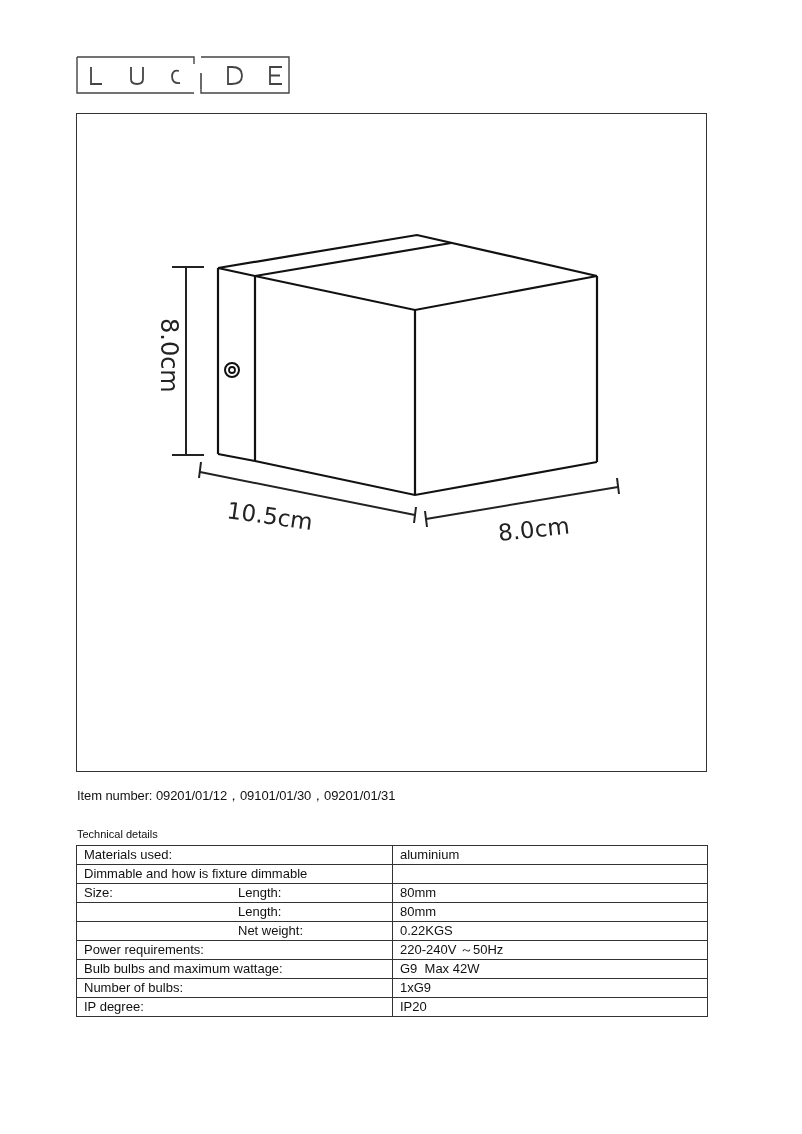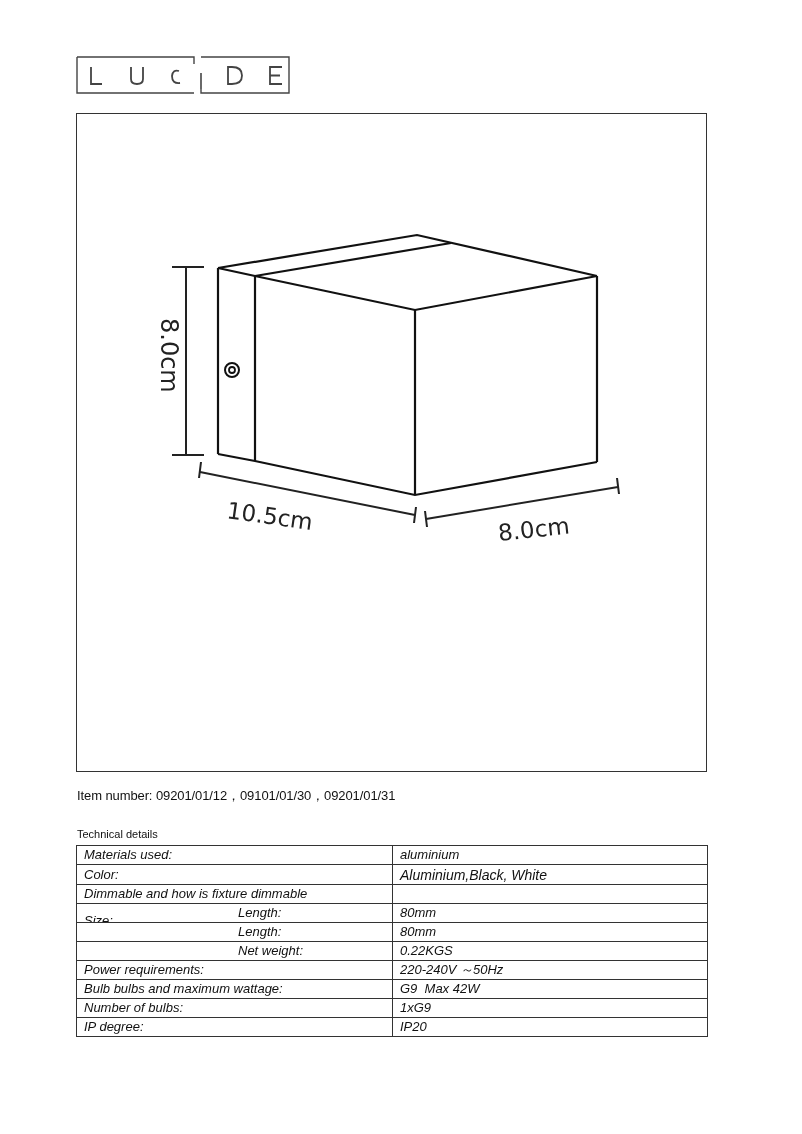--- a/index.html
+++ b/index.html
@@ -55,21 +55,20 @@
       font-size: 11px;
     }
     table.specs {
       position: absolute;
       left: 76px;
       top: 845px;
       width: 631px;
       border-collapse: collapse;
       font-size: 13px;
       table-layout: fixed;
-      font-style: italic;
     }
     table.specs td {
       border: 1px solid #333333;
       height: 18px;
       padding: 0 0 0 7px;
       line-height: 18px;
       vertical-align: middle;
       white-space: nowrap;
       overflow: hidden;
     }
@@ -78,21 +77,21 @@
     table.specs tr.color-row td { height: 19px; }
     table.specs td.value-col.large { font-size: 14px; }
     .cell-split {
       position: relative;
       display: block;
       height: 18px;
     }
     .cell-split .main {
       position: absolute;
       left: 0;
-      top: 8px;
+      top: 0;
     }
     .cell-split .sub {
       position: absolute;
       left: 154px;
       top: 0;
     }
     .dim-text {
       font-family: "DejaVu Sans", "Liberation Sans", sans-serif;
       fill: #222222;
     }
@@ -168,24 +167,20 @@
 
 <div class="item-number">Item number: 09201/01/12，09101/01/30，09201/01/31</div>
 
 <div class="tech-title">Technical details</div>
 
 <table class="specs">
   <tbody>
     <tr>
       <td class="label-col"><span>Materials used:</span></td>
       <td class="value-col">aluminium</td>
-    </tr>
-    <tr class="color-row">
-      <td class="label-col"><span>Color:</span></td>
-      <td class="value-col large">Aluminium,Black, White</td>
     </tr>
     <tr>
       <td class="label-col"><span>Dimmable and how is fixture dimmable</span></td>
       <td class="value-col"></td>
     </tr>
     <tr>
       <td class="label-col">
         <span class="cell-split">
           <span class="main">Size:</span>
           <span class="sub">Length:</span>

